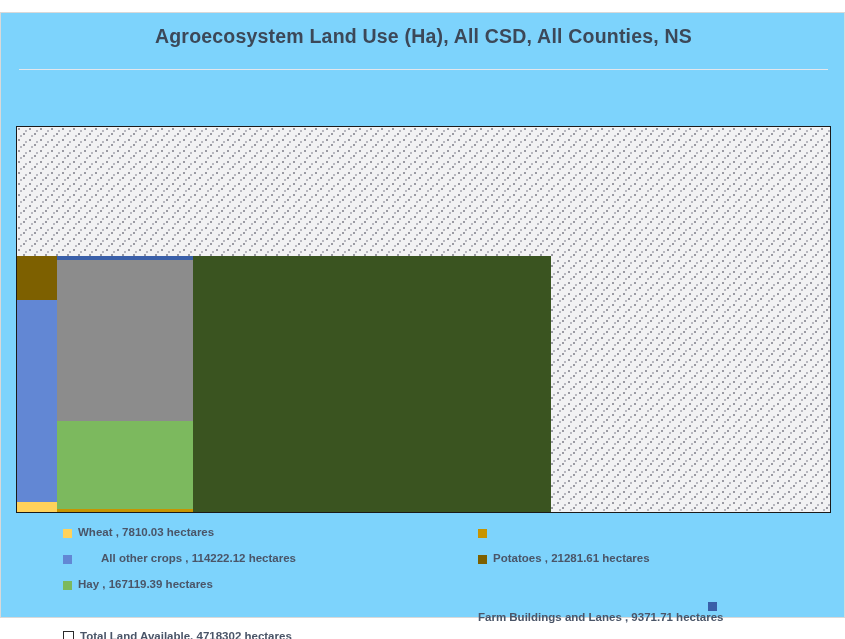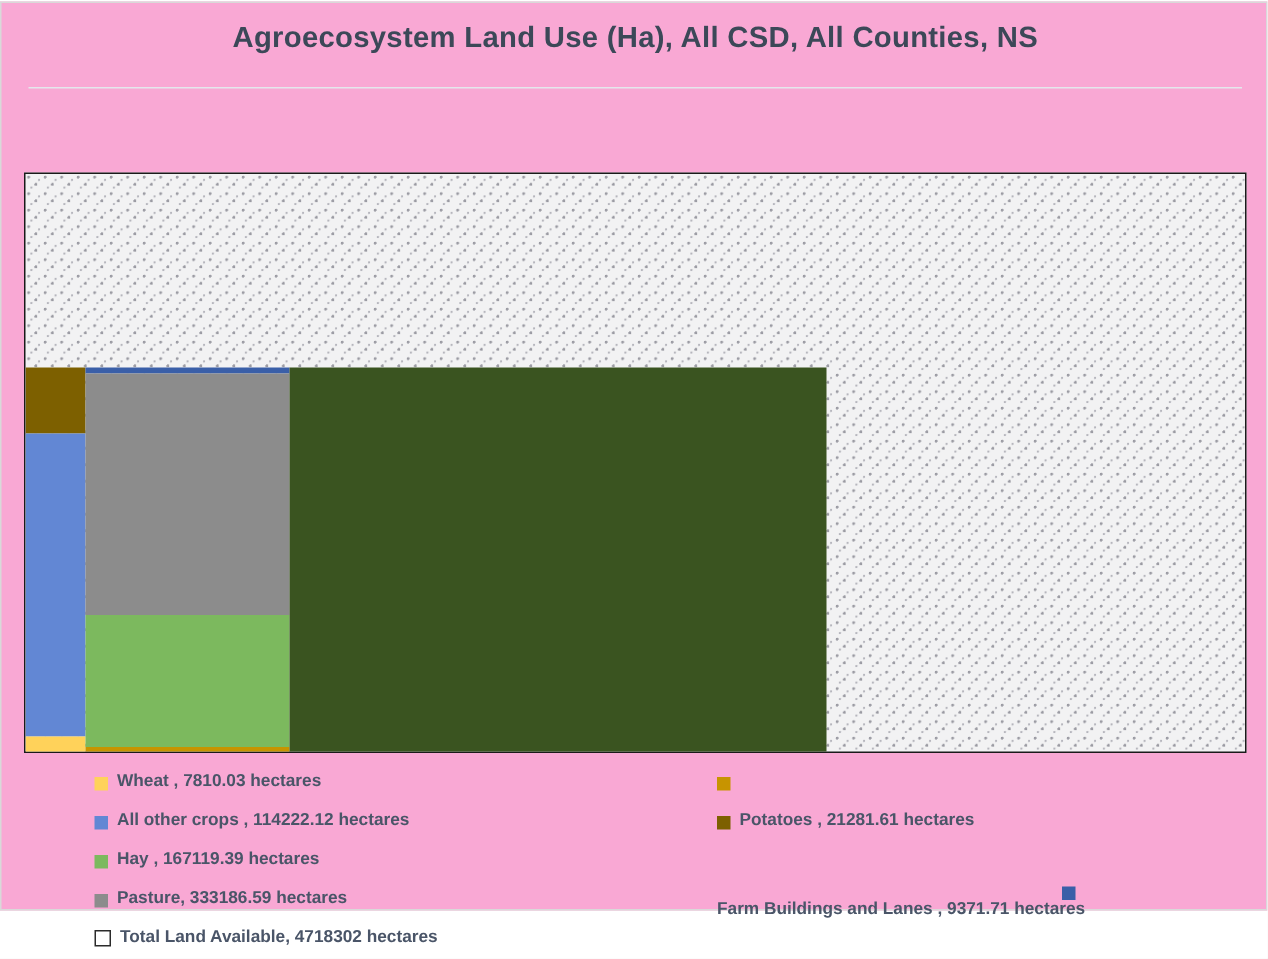--- a/index.html
+++ b/index.html
@@ -11,24 +11,24 @@
     width: 845px;
     height: 639px;
     font-family: "Liberation Sans", sans-serif;
     color: #404A5C;
     overflow: hidden;
     position: relative;
   }
 
   #chart-frame {
     position: absolute;
-    left: 0; top: 1px;
+    left: 0; top: 12px;
     width: 845px;
     height: 606px;
-    background: #f9a8d4;
+    background: #7dd3fc;
     border: 1px solid #d9d9d9;
     box-sizing: border-box;
   }
 
   
   #chart-title {
     position: absolute;
     left: 0;
     top: 12px;
     width: 845px;
@@ -124,31 +124,27 @@
       <div class="tile" style="left: 40px; top: 382px; width: 136px; height: 4px; background: rgb(199, 148, 0);"></div>
       <div class="tile" style="left: 176px; top: 129px; width: 358px; height: 257px; background: rgb(58, 84, 32);"></div>
     </div>
 
   <div id="legend">
 
   <div class="legend-row" style="left: 0px; top: 0px;">
         <span class="legend-swatch" style="background: rgb(255, 210, 90);"></span>
         <span class="legend-label">Wheat , 7810.03 hectares</span>
       </div>
-      <div class="legend-row" style="left: 0px; top: 26px;">
+      <div class="legend-row" style="left: 0px; top: 26px; gap: 23px;">
         <span class="legend-swatch" style="background: rgb(98, 135, 212);"></span>
         <span class="legend-label">All other crops , 114222.12 hectares</span>
       </div>
       <div class="legend-row" style="left: 0px; top: 52px;">
         <span class="legend-swatch" style="background: rgb(124, 185, 94);"></span>
         <span class="legend-label">Hay , 167119.39 hectares</span>
-      </div>
-      <div class="legend-row" style="left: 0px; top: 78px;">
-        <span class="legend-swatch" style="background: rgb(140, 140, 140);"></span>
-        <span class="legend-label">Pasture, 333186.59 hectares</span>
       </div>
       <div class="legend-row" style="left: 0px; top: 104px;">
         <span class="legend-swatch hollow"></span>
         <span class="legend-label">Total Land Available, 4718302 hectares</span>
       </div>
       <div class="legend-row" style="left: 415px; top: 0px;">
         <span class="legend-swatch" style="background: rgb(199, 148, 0);"></span>
       </div>
       <div class="legend-row" style="left: 415px; top: 26px;">
         <span class="legend-swatch" style="background: rgb(125, 96, 0);"></span>

